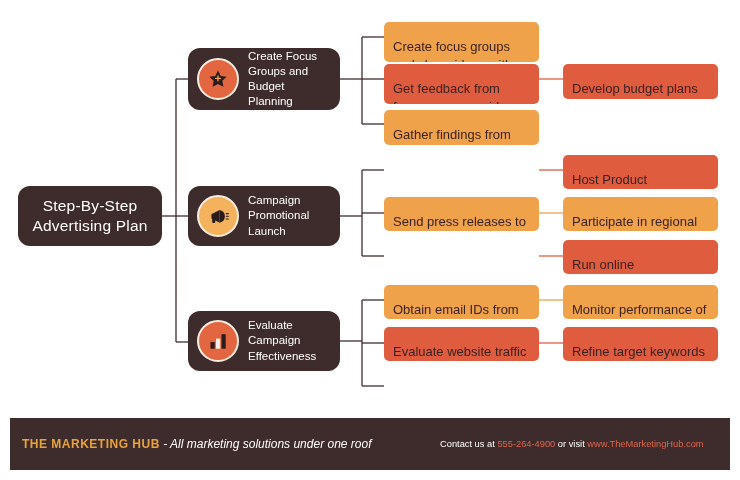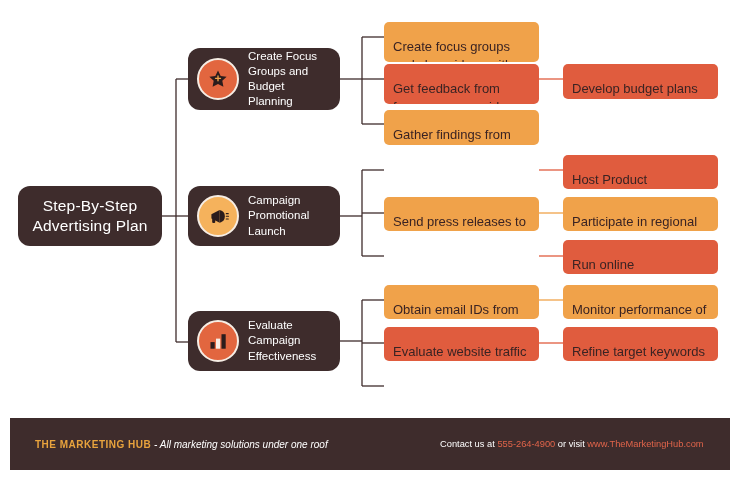--- a/index.html
+++ b/index.html
@@ -83,22 +83,22 @@
   
   .footer{
     position:absolute;
     left:10px;top:418px;
     width:720px;height:52px;
     background:#3E2C2C;
     display:flex;align-items:center;
     z-index:4;
   }
   .footer-left{
-    position:absolute;left:25px;
-    font-size:10px;white-space:nowrap;
+    position:absolute;left:12px;
+    font-size:12px;white-space:nowrap;
   }
   .brand{color:#E8A33D;font-weight:bold;letter-spacing:.5px;}
   .tagline{color:#ffffff;font-style:italic;}
   .footer-right{
     position:absolute;left:430px;
     font-size:9.3px;color:#ffffff;white-space:nowrap;
   }
   .accent{color:#E0644A;}
 </style>
 </head>

